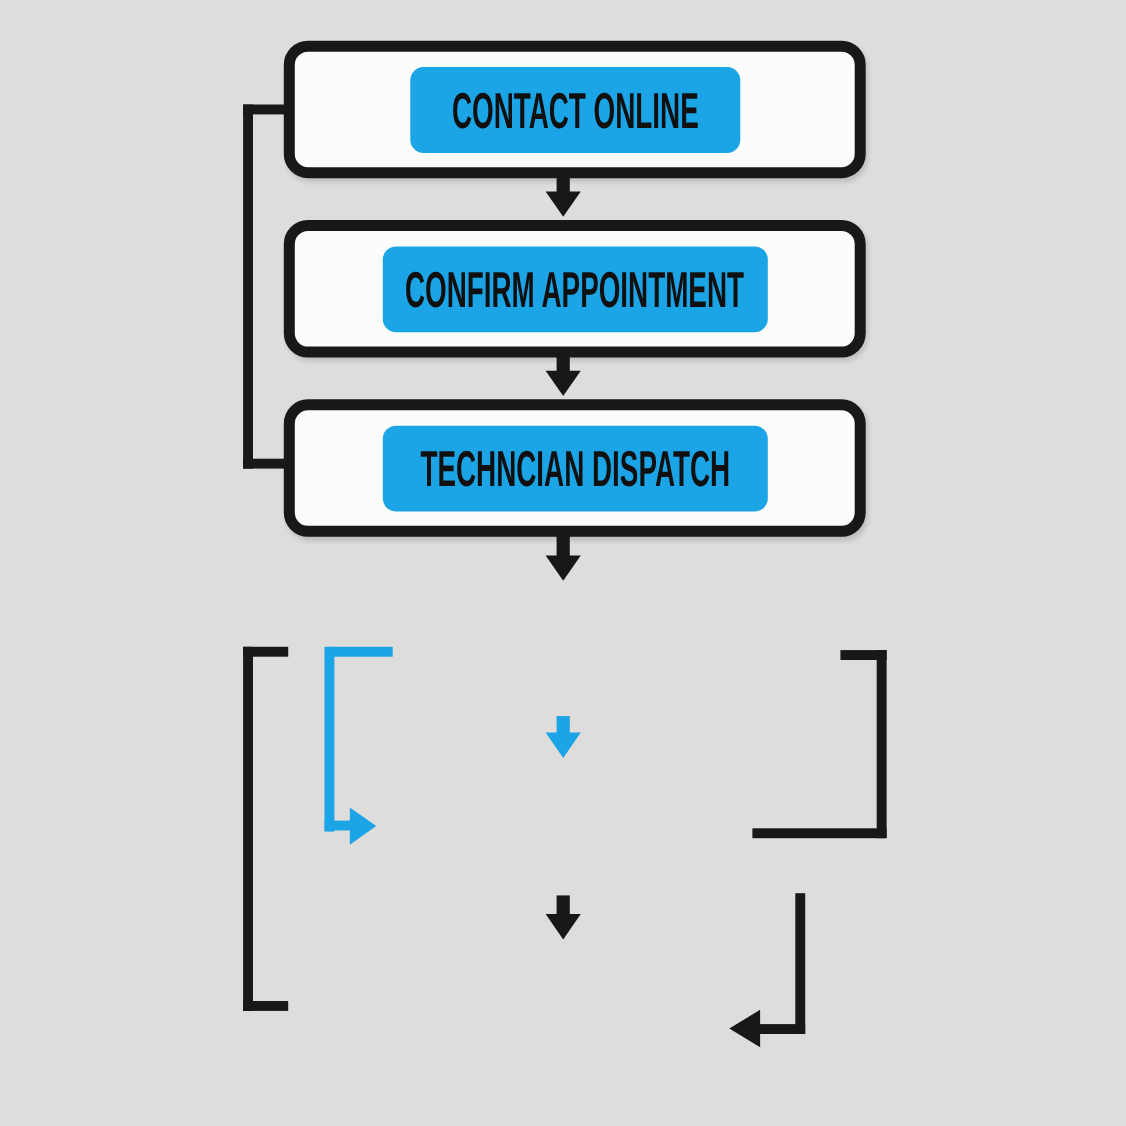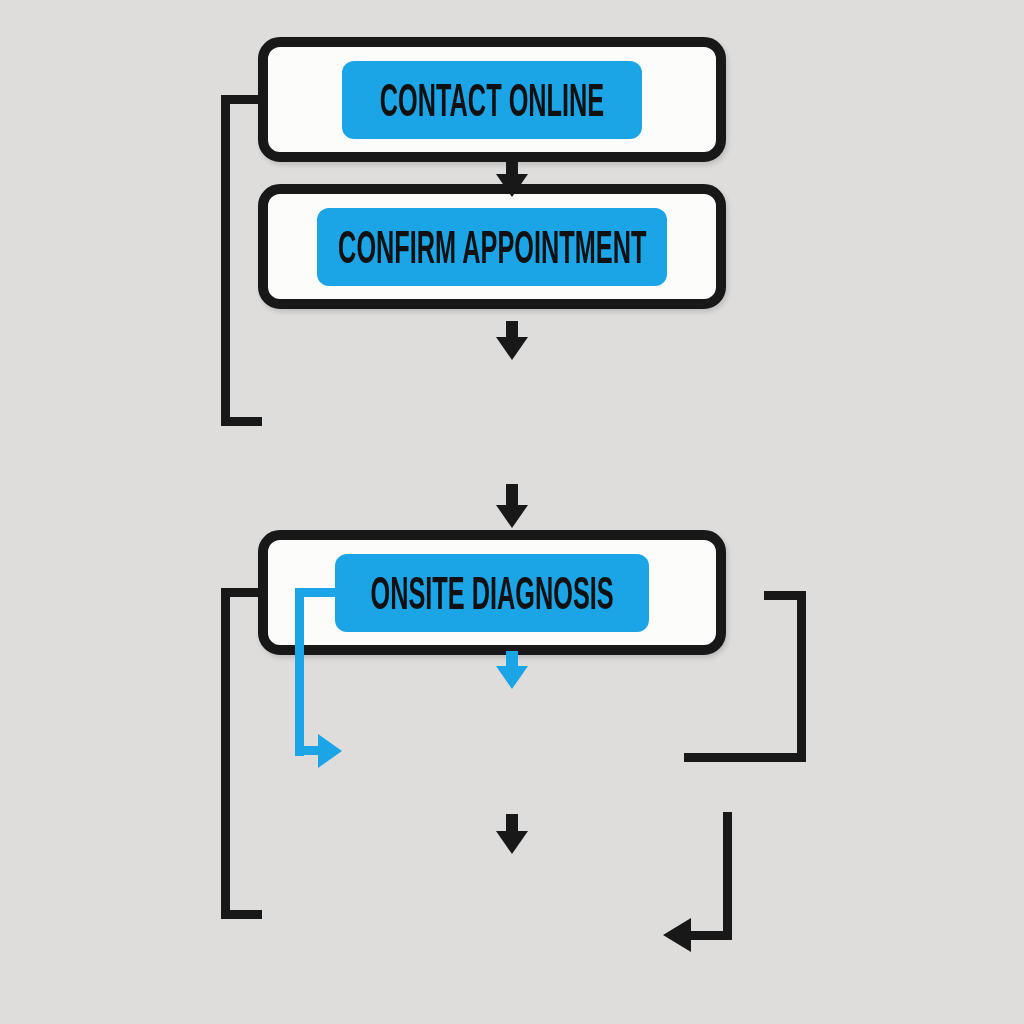--- a/index.html
+++ b/index.html
@@ -7,21 +7,21 @@
     --ink:#181818;
     --bg:#dedddb;
     --boxfill:#fcfcfa;
   }
   html,body{margin:0;padding:0;background:var(--bg);}
   .canvas{
     position:relative;width:1024px;height:1024px;background:var(--bg);
     overflow:hidden;font-family:"Liberation Sans",sans-serif;
   }
   .node{
-    position:absolute;left:258px;width:468px;height:125px;
+    position:absolute;left:258px;width:529px;height:125px;
     background:var(--boxfill);border:10px solid var(--ink);
     border-radius:22px;box-sizing:border-box;z-index:1;
     box-shadow:2px 3px 5px rgba(0,0,0,0.14);
     display:flex;align-items:center;justify-content:center;
   }
   .pill{
     position:absolute;top:14px;height:78px;left:0;right:0;margin:0 auto;
     background:var(--blue);border-radius:12px;
     display:flex;align-items:center;justify-content:center;
   }
@@ -51,28 +51,28 @@
 </head>
 <body>
 
 <div class="canvas">
 
   <div class="node" style="top:37px">
     <div class="pill" style="width:300px">
       <span class="lbl">CONTACT ONLINE</span>
     </div>
   </div>
-  <div class="node" style="top:184px">
+  <div class="node" style="top:200px">
     <div class="pill" style="width:350px">
       <span class="lbl">CONFIRM APPOINTMENT</span>
     </div>
   </div>
-  <div class="node" style="top:530px">
-    <div class="pill" style="width:314px">
-      <span class="lbl">ONSITE DIAGNOSIS</span>
+  <div class="node" style="top:363px">
+    <div class="pill" style="width:350px">
+      <span class="lbl">TECHNCIAN DISPATCH</span>
     </div>
   </div>
 
   <div>
     <div class="seg" style="left:506px;top:158px;width:12px;height:20px"></div>
     <div class="head-down" style="left:496px;top:174px"></div>
   </div>
   <div>
     <div class="seg" style="left:506px;top:321px;width:12px;height:20px"></div>
     <div class="head-down" style="left:496px;top:337px"></div>

